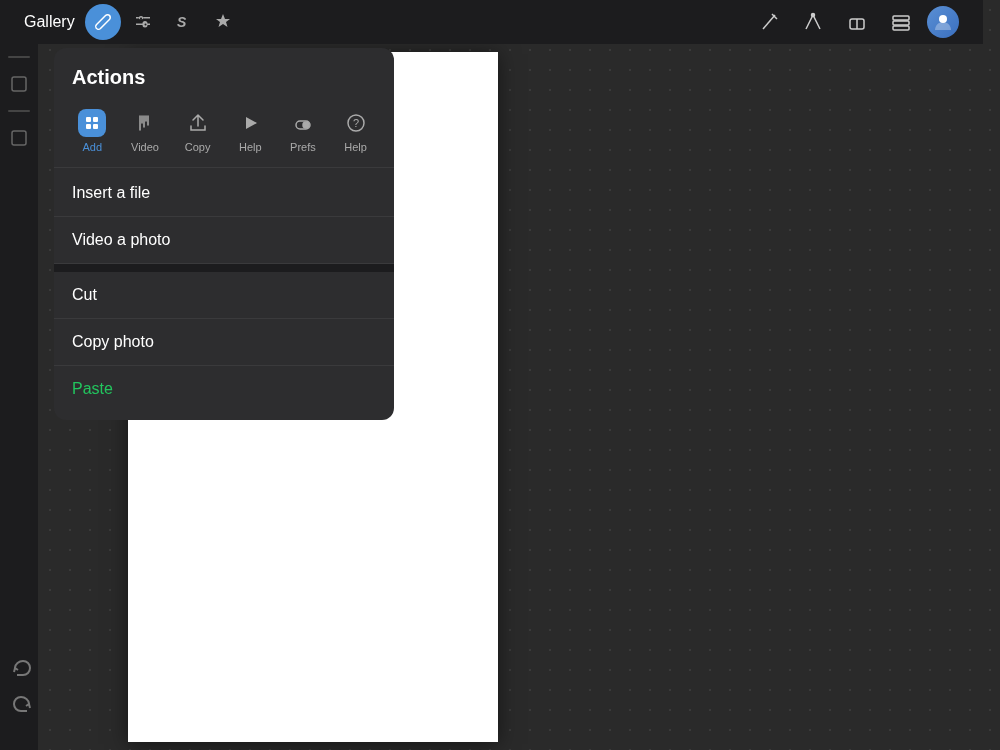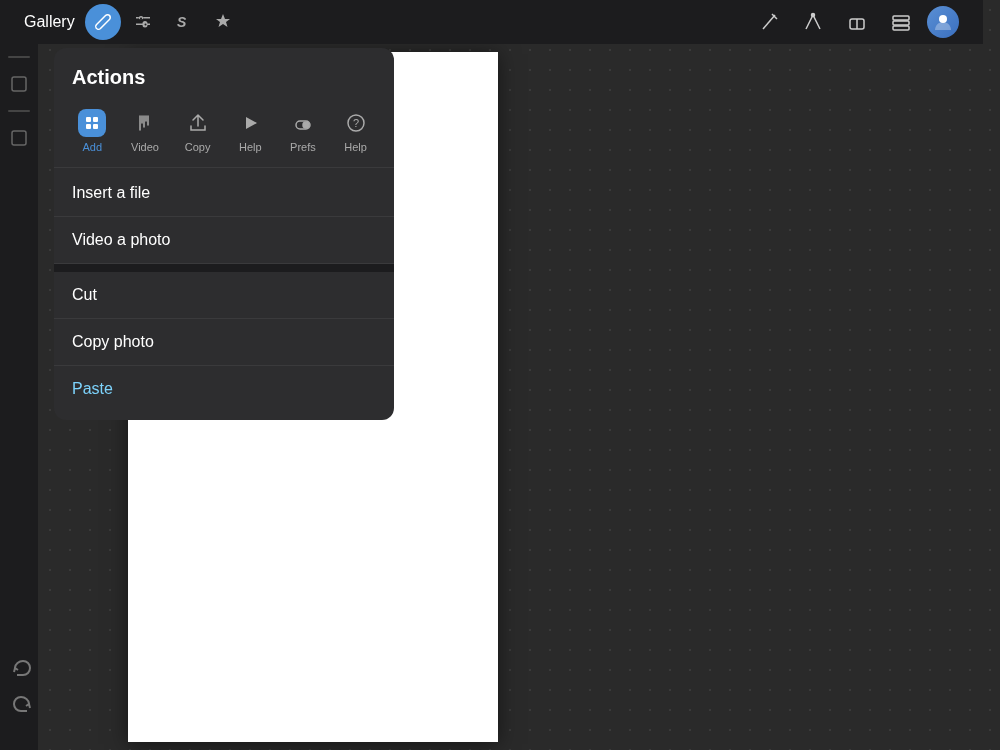--- a/index.html
+++ b/index.html
@@ -240,21 +240,21 @@
       border-bottom: 1px solid #3a3a3c;
       color: #ffffff;
       font-size: 16px;
     }
 
     .menu-item:last-of-type {
       border-bottom: none;
     }
 
     .menu-item.disabled {
-      color: #7dd3fc;
+      color: #22c55e;
       cursor: default;
     }
 
     .menu-section-divider {
       height: 8px;
       background-color: #1c1c1e;
     }
 
     
     svg {

